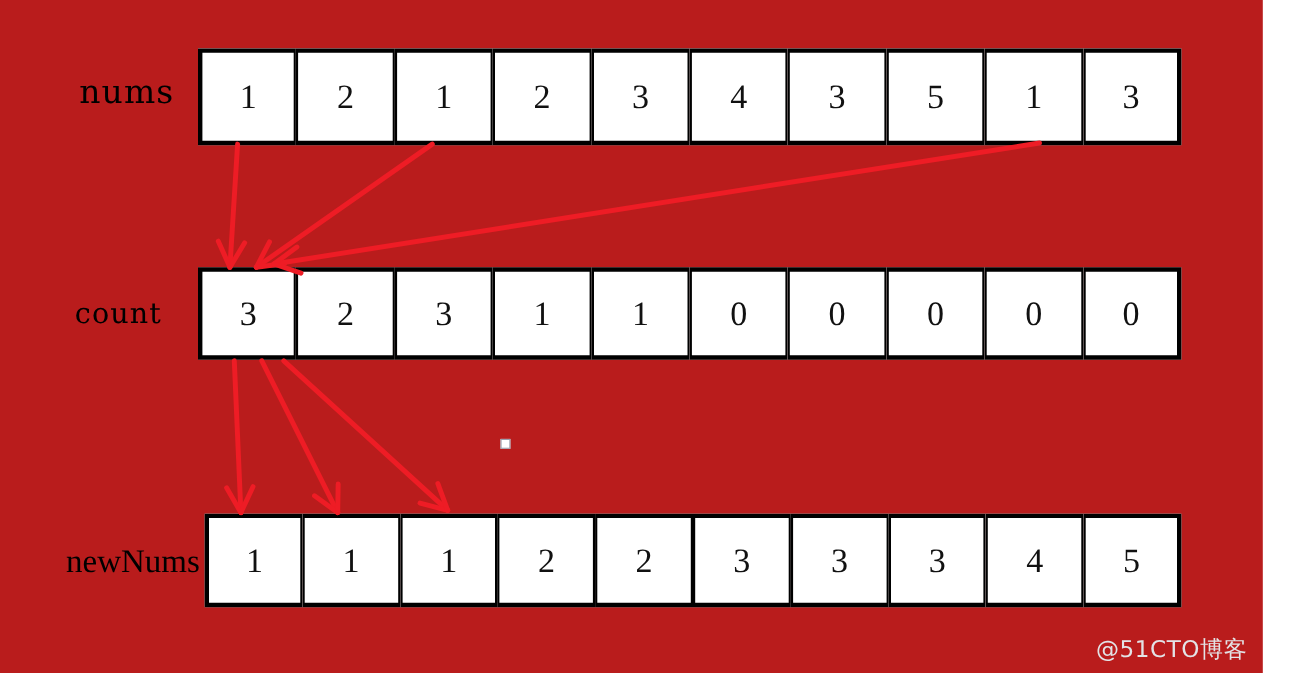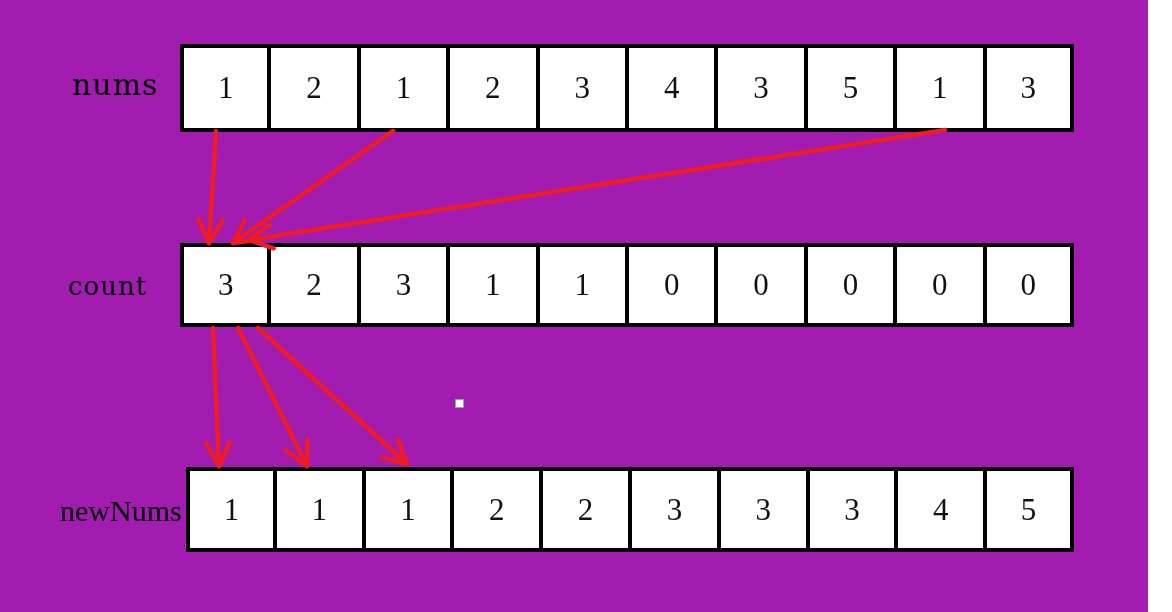--- a/index.html
+++ b/index.html
@@ -8,21 +8,21 @@
     padding: 0;
     background: #ffffff;
   }
   body {
     font-family: "Liberation Serif", serif;
   }
   #canvas {
     position: relative;
     width: 1148px;
     height: 612px;
-    background: #a21caf;
+    background: #b91c1c;
     overflow: hidden;
   }
 
   
   .array-row {
     position: absolute;
     display: flex;
     box-sizing: border-box;
   }
   .array-label {
@@ -164,14 +164,15 @@
       </g>
       <g>
         <line x1="258" y1="328" x2="407" y2="464" stroke="#ee1c25" stroke-width="4.5" stroke-linecap="round"></line>
         <line x1="407" y1="464" x2="381.87262927922325" y2="457.3205359001899" stroke="#ee1c25" stroke-width="4.5" stroke-linecap="round"></line>
         <line x1="407" y1="464" x2="398.06071136551634" y2="439.5850636144718" stroke="#ee1c25" stroke-width="4.5" stroke-linecap="round"></line>
       </g>
     </svg>
 
   <div id="stray-mark"></div>
 
+  <div id="watermark">@51CTO博客</div>
 
 </div>
 
 </body></html>

